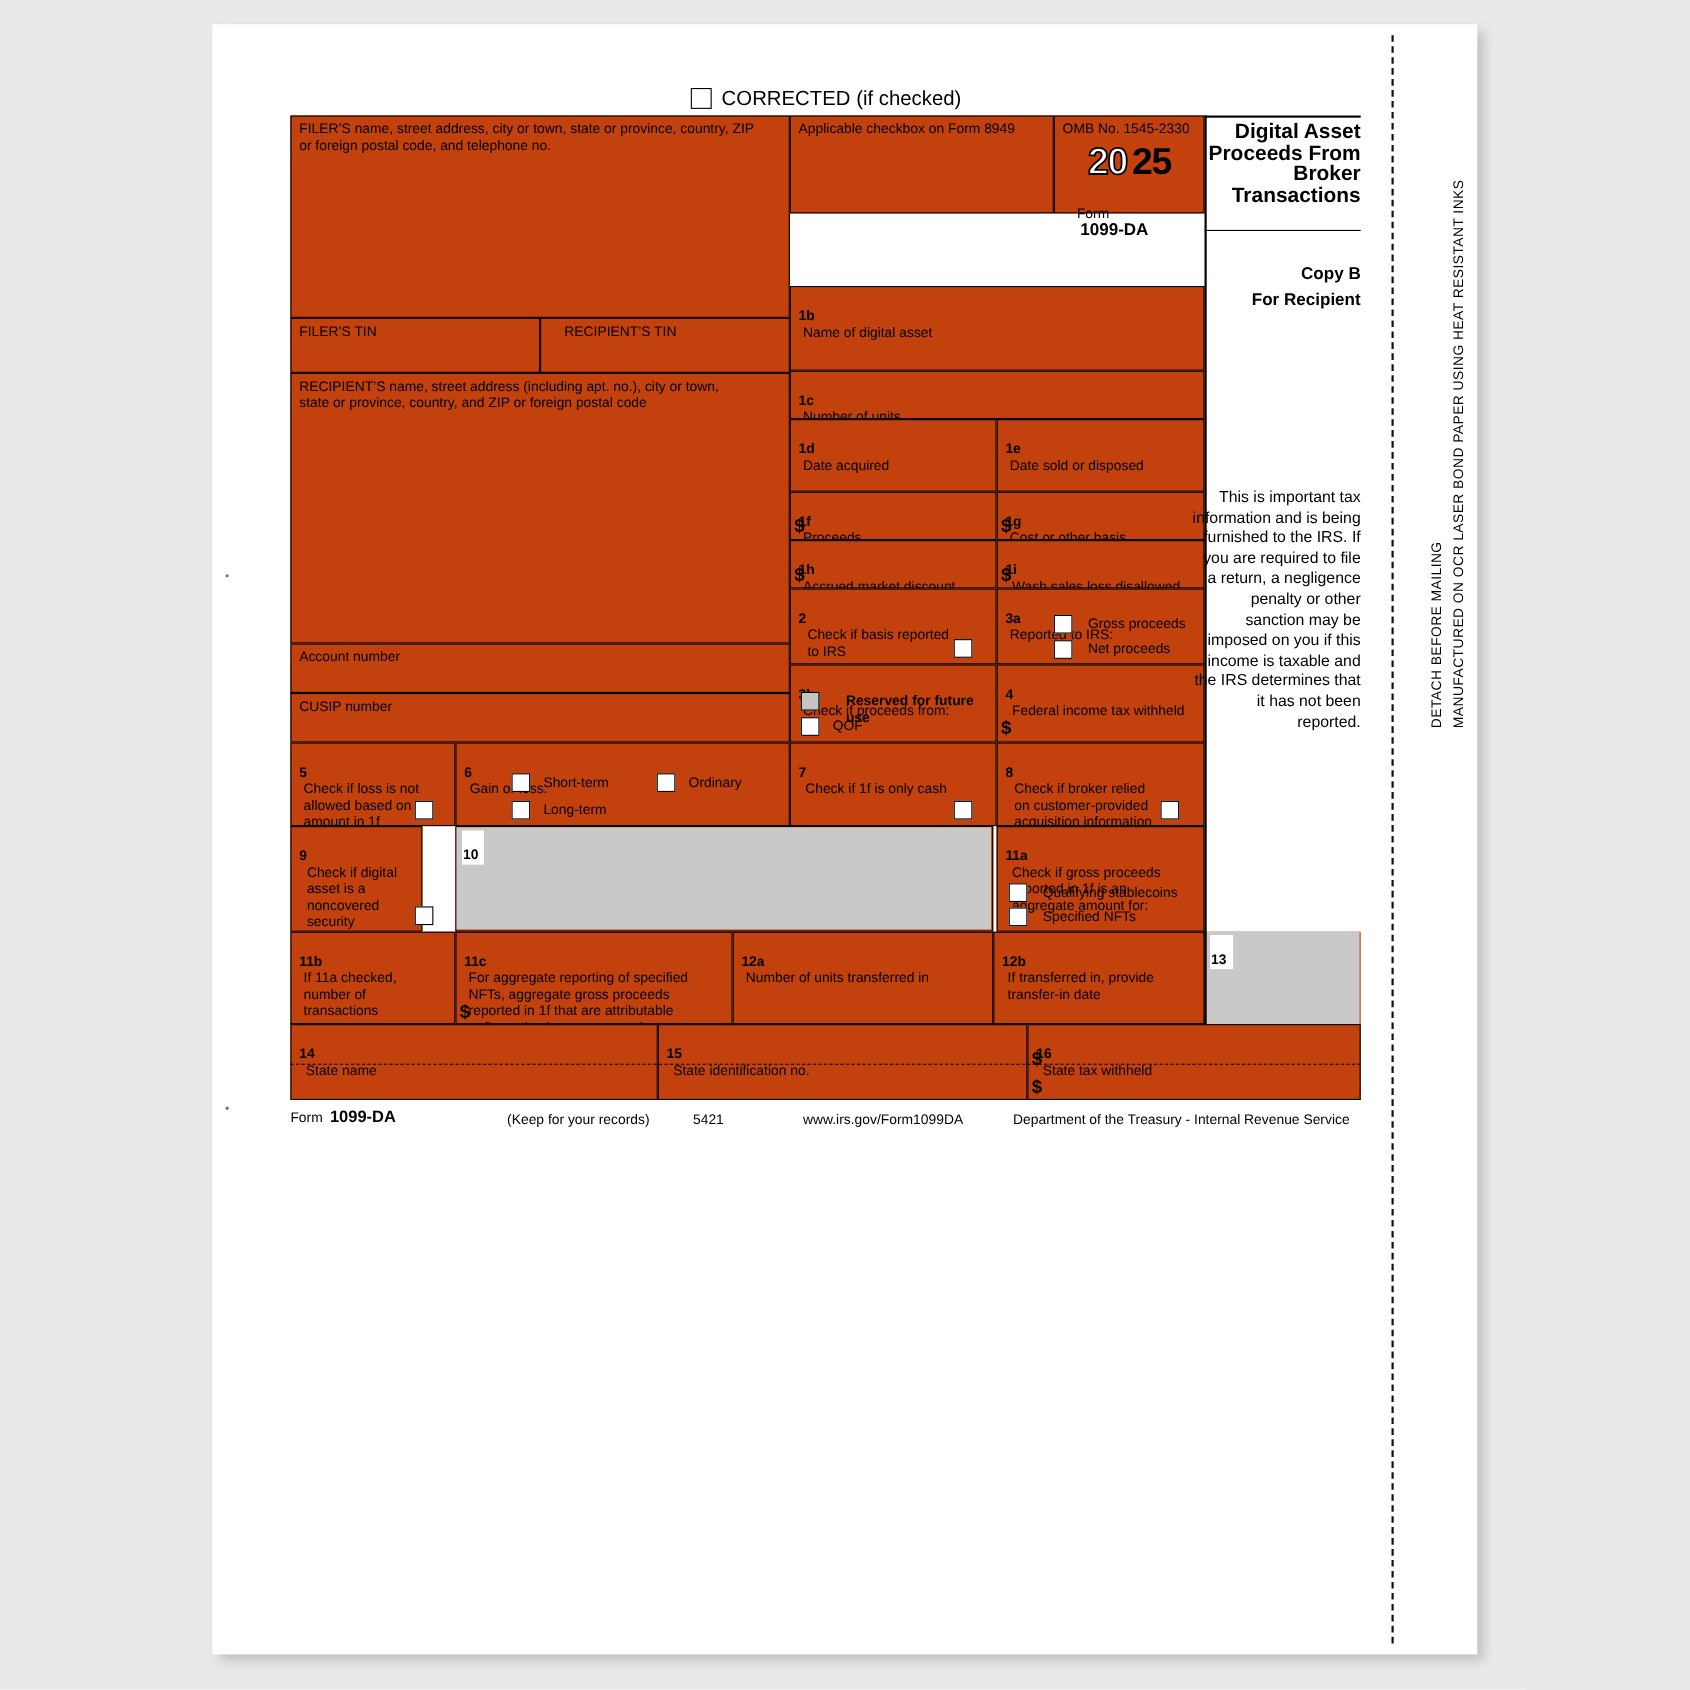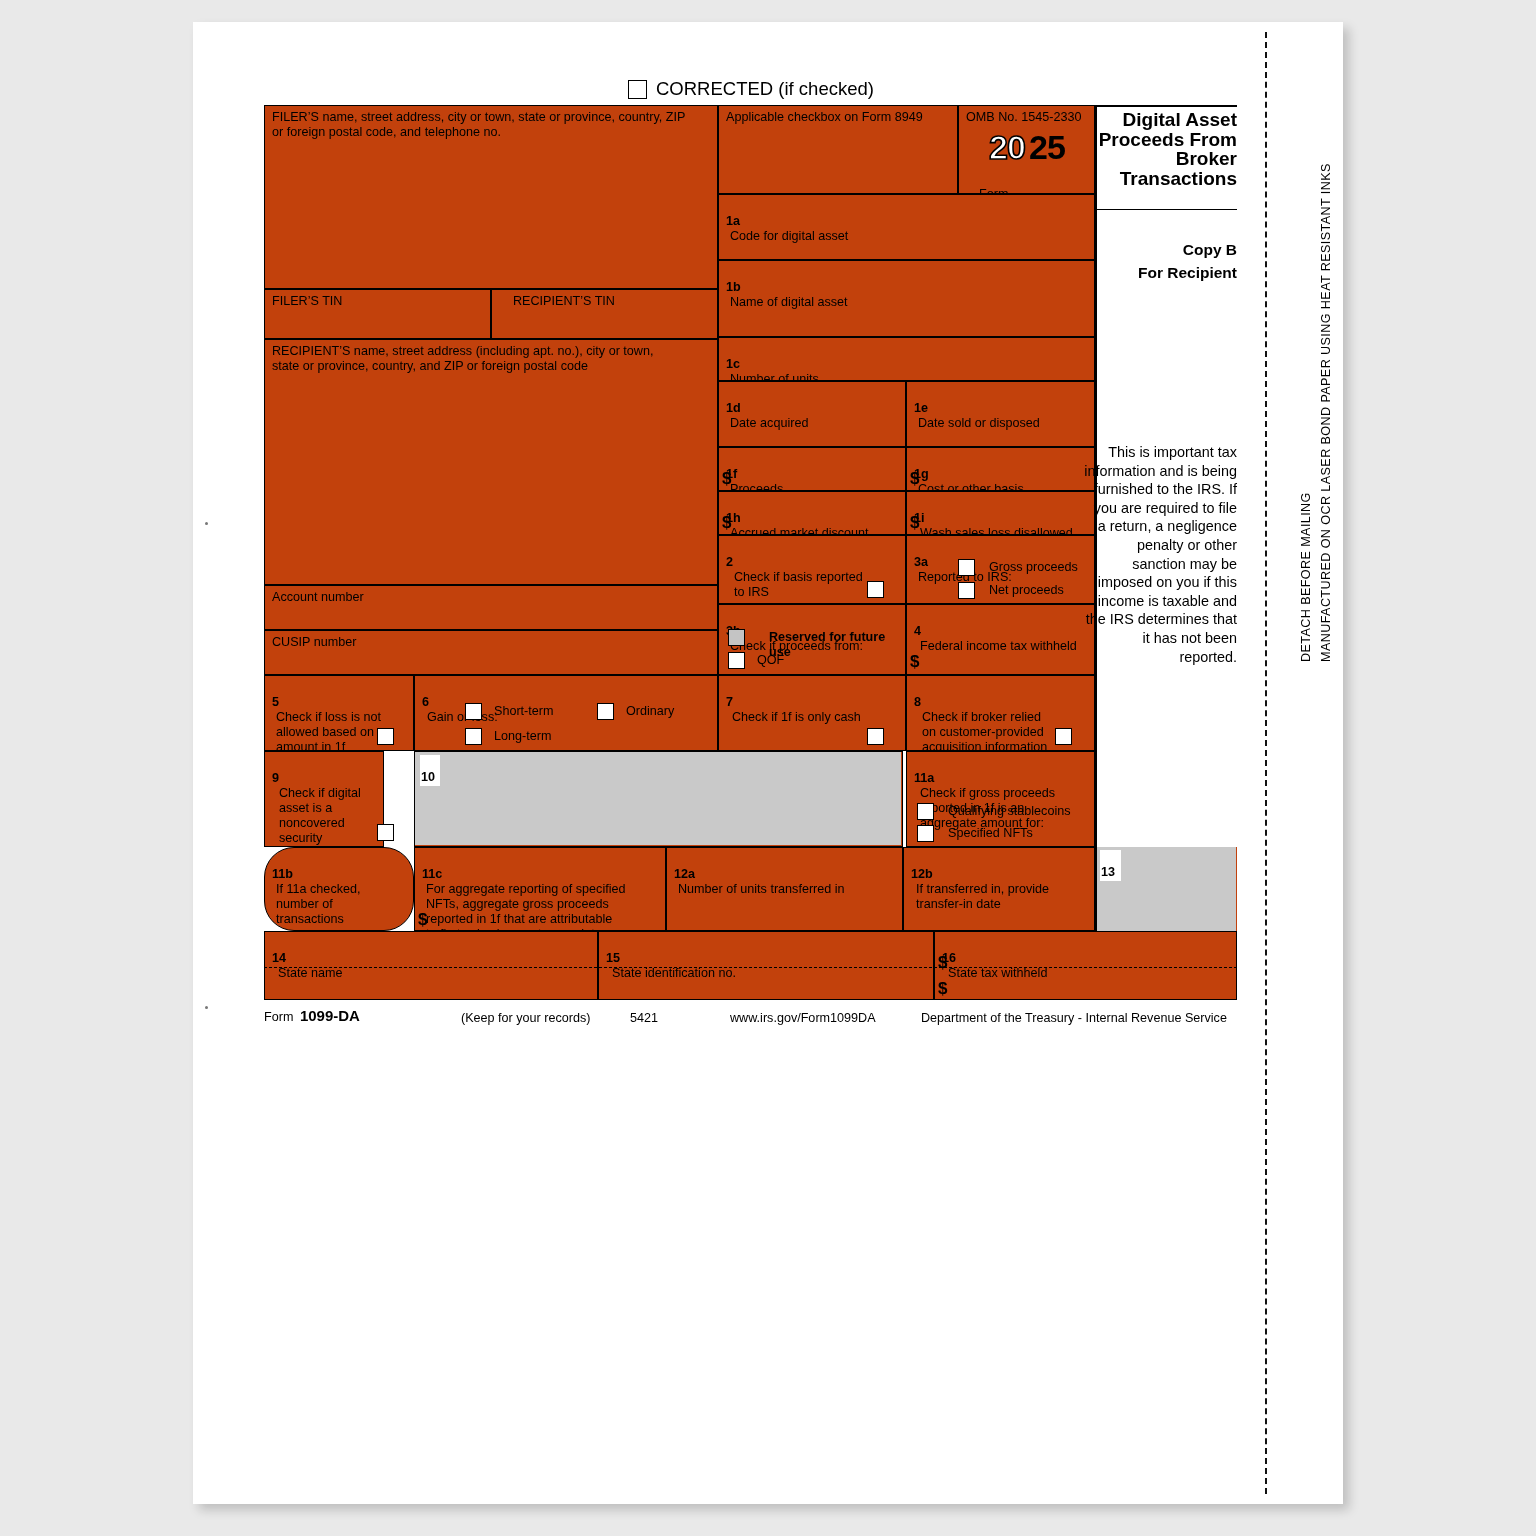--- a/index.html
+++ b/index.html
@@ -133,21 +133,21 @@
     <div class="cb" style="left:112px;top:72px;"></div>
   </div>
 
   <div class="bx" style="left:221px;top:729px;width:489px;height:96px;">
     <div class="grayfill" style="left:0px;top:0px;width:486px;height:93px;"></div>
     <div class="lbl" style="left:5px;top:3px;background:#fff;padding:0 5px 1px 1px;">
       <span class="bnum">10</span>
     </div>
   </div>
 
-  <div class="bx" style="left:71px;top:825px;width:150px;height:84px;border-radius:30px;">
+  <div class="bx" style="left:71px;top:825px;width:150px;height:84px;">
     <div class="lbl" style="left:7px;top:4px;width:140px;">
       <span class="bnum">11b</span>
       <span style="display:inline-block;padding-left:4px;vertical-align:top;width:106px;">If 11a checked,
 number of
 transactions</span>
     </div>
   </div>
 
   <div class="bx" style="left:221px;top:825px;width:252px;height:84px;">
     <div class="lbl" style="left:7px;top:4px;width:242px;">
@@ -174,26 +174,20 @@
   <div class="bx" style="left:765px;top:83px;width:137px;height:89px;">
     <div class="lbl" style="left:7px;top:4px;">OMB No. 1545-2330</div>
     <div class="yearblk yearlite" style="left:30px;top:24px;">20</div>
     <div class="yearblk yeardark" style="left:70px;top:24px;">25</div>
     <div class="lbl" style="left:20px;top:66px;font-size:12.6px;">
       <span>Form</span>
       <span style="font-size:15.5px;font-weight:bold;padding-left:3px;">1099-DA</span>
     </div>
   </div>
 
-  <div class="bx" style="left:525px;top:172px;width:377px;height:66px;">
-    <div class="lbl" style="left:7px;top:4px;">
-      <span class="bnum">1a</span>
-      <span style="padding-left:4px;">Code for digital asset</span>
-    </div>
-  </div>
 
   <div class="bx" style="left:525px;top:238px;width:377px;height:77px;">
     <div class="lbl" style="left:7px;top:4px;">
       <span class="bnum">1b</span>
       <span style="padding-left:4px;">Name of digital asset</span>
     </div>
   </div>
 
   <div class="bx" style="left:525px;top:315px;width:377px;height:44px;">
     <div class="lbl" style="left:7px;top:4px;">

